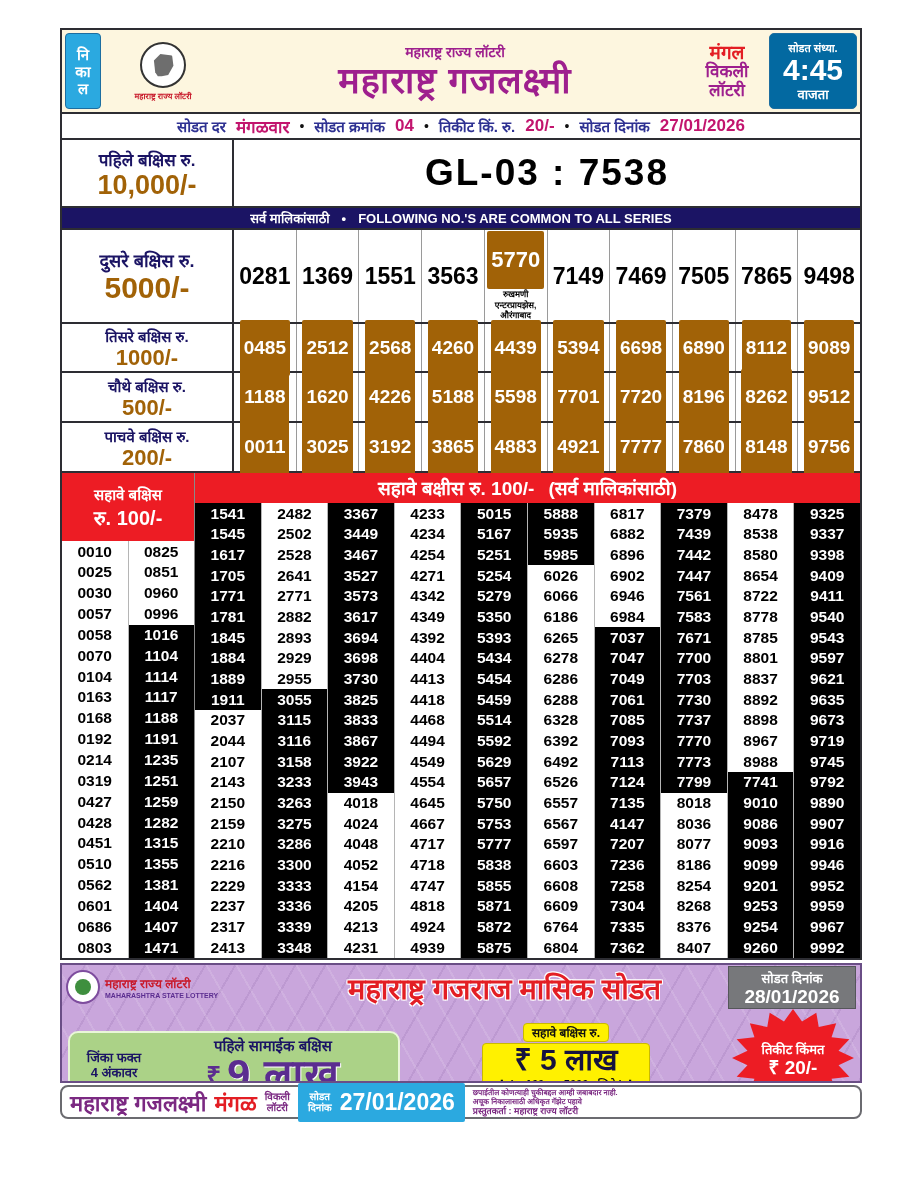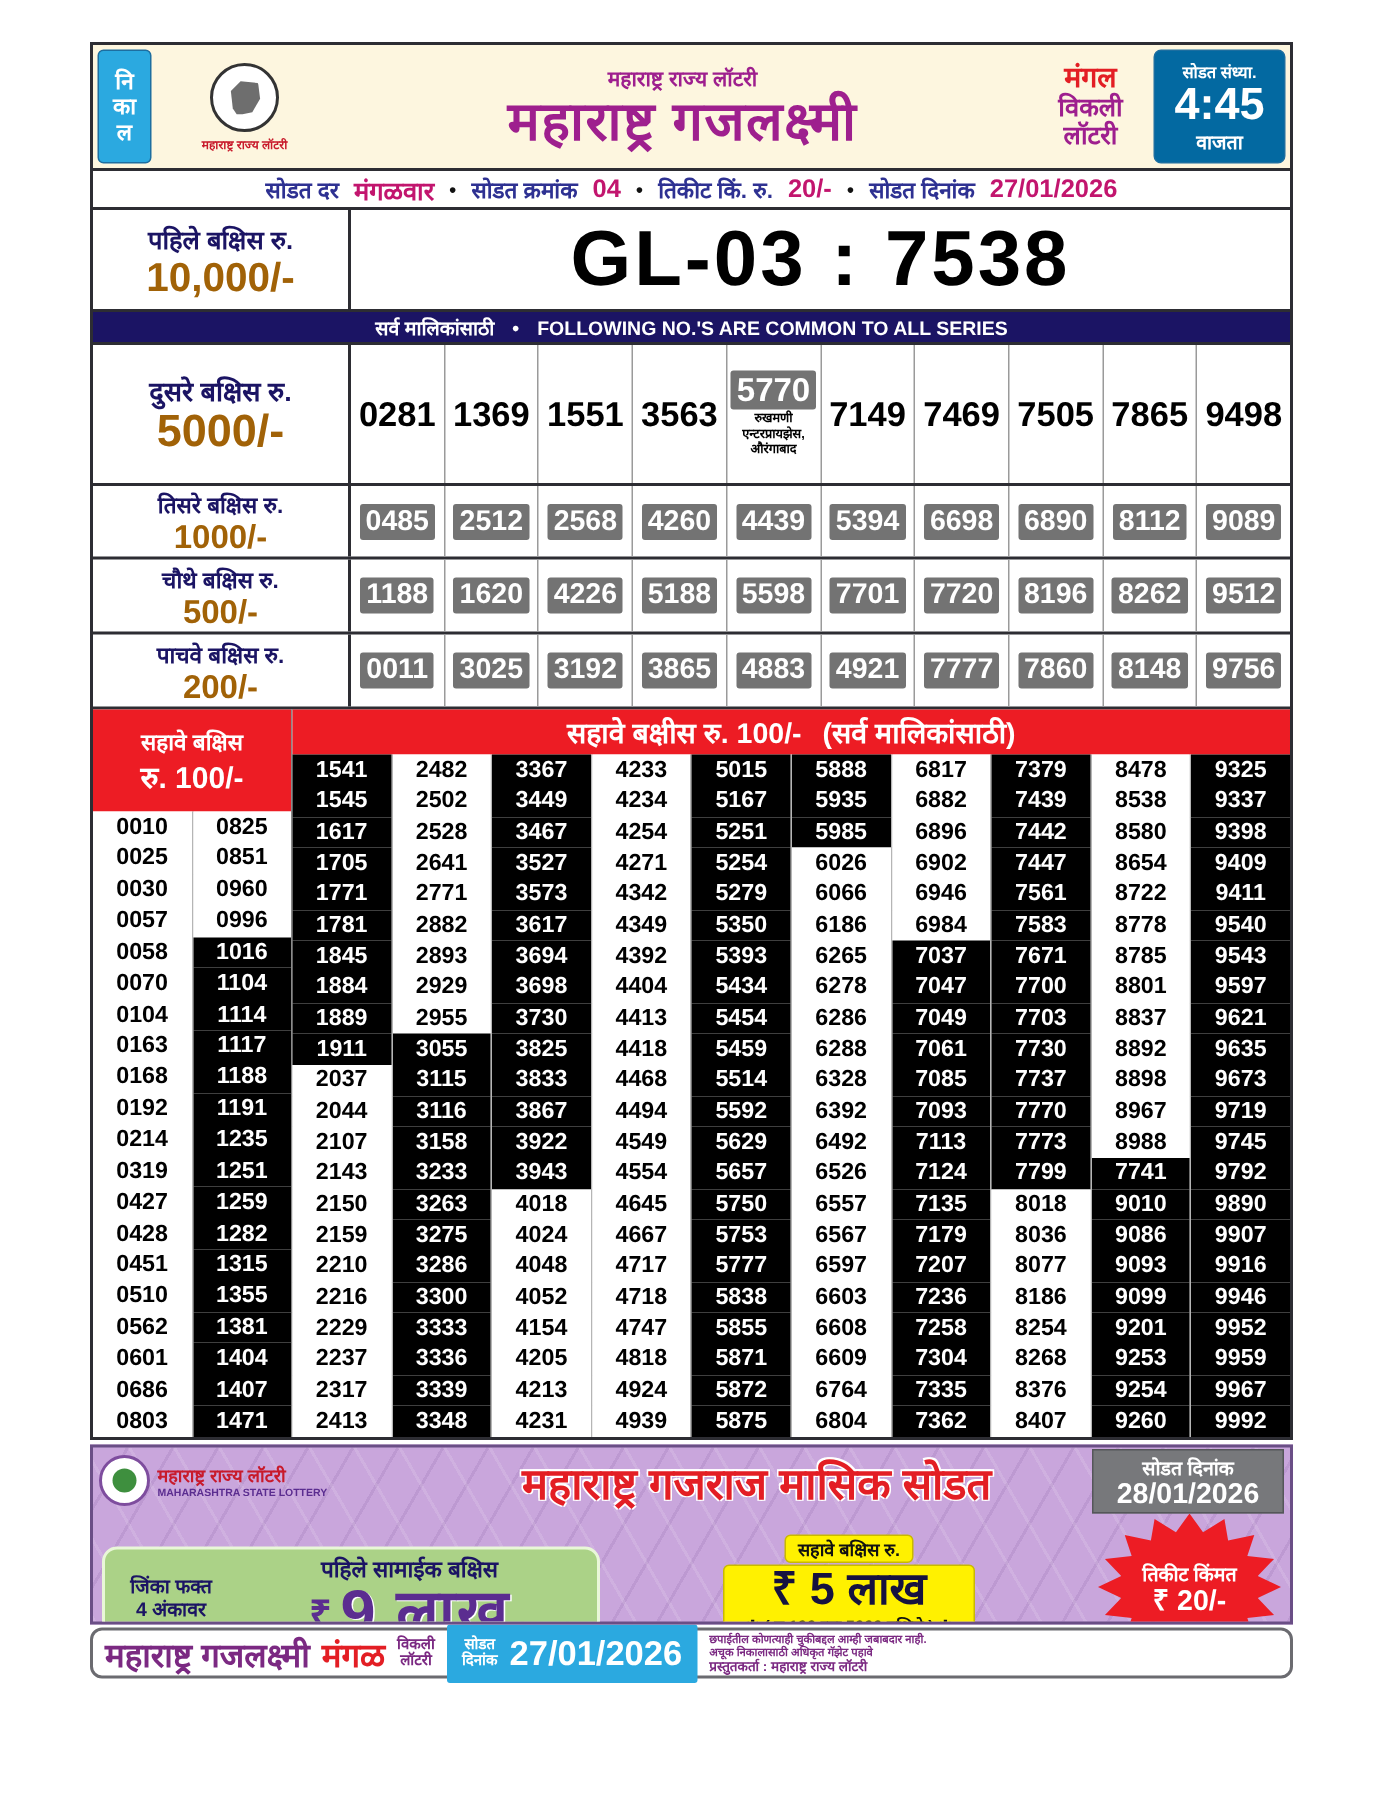--- a/index.html
+++ b/index.html
@@ -40,35 +40,35 @@
   .strip .dot { color:#111; font-size:14px; }
 
   
   .first { height:68px; border-top:2px solid #2d2d33; display:flex; }
   .plabel { width:172px; border-right:2px solid #2d2d33; display:flex; flex-direction:column; align-items:center; justify-content:center; }
   .plabel .l1 { color:#1b1464; font-weight:bold; }
   .plabel .l2 { color:#a16207; font-weight:bold; }
   .first .plabel .l1 { font-size:17px; }
   .first .plabel .l2 { font-size:27px; line-height:28px; }
   .gl-num { flex:1; display:flex; align-items:center; justify-content:center;
-            font-size:52px; font-weight:bold; color:#000; letter-spacing:2px; }
+            font-size:37px; font-weight:bold; color:#000; letter-spacing:2px; }
 
   
   .navy { height:22px; border-top:2px solid #2d2d33; background:#1b1464; color:#fff; display:flex; align-items:center; justify-content:center; gap:12px; font-weight:bold; font-size:13px; }
 
   
   .prow { border-top:2px solid #2d2d33; display:flex; }
   .prow .cells { flex:1; display:flex; }
   .prow .cell { flex:1; border-left:1px solid #9a9a9a; display:flex; flex-direction:column; align-items:center; justify-content:center; }
   .prow .cell:first-child { border-left:none; }
   .prow.second { height:94px; }
   .prow.second .plabel .l1 { font-size:18px; }
   .prow.second .plabel .l2 { font-size:30px; line-height:32px; }
   .prow.second .cell { font-size:23px; font-weight:bold; color:#000; }
-  .numbox { background:#737373; color:#fff; font-weight:bold; padding:0 4px; border-radius:2px; }
+  .numbox { background:#a16207; color:#fff; font-weight:bold; padding:16px 4px; border-radius:2px; }
   .prow.second .numbox { font-size:22px; line-height:26px; }
   .hl-cap { font-size:8.5px; font-weight:bold; color:#000; line-height:9.5px; text-align:center; margin-top:1px; }
   .prow.boxed { height:49px; }
   .prow.boxed .plabel .l1 { font-size:15px; }
   .prow.boxed .plabel .l2 { font-size:22px; line-height:23px; }
   .prow.boxed .numbox { font-size:19px; line-height:24px; }
 
   
   .sixth { border-top:2px solid #2d2d33; display:flex; height:487px; }
   .sx-left { width:133px; display:flex; flex-direction:column; border-right:1px solid #8a8a8a; }
@@ -562,21 +562,21 @@
                 <div class="tcell">6984</div>
                 <div class="tcell inv">7037</div>
                 <div class="tcell inv">7047</div>
                 <div class="tcell inv">7049</div>
                 <div class="tcell inv">7061</div>
                 <div class="tcell inv">7085</div>
                 <div class="tcell inv">7093</div>
                 <div class="tcell inv">7113</div>
                 <div class="tcell inv">7124</div>
                 <div class="tcell inv">7135</div>
-                <div class="tcell inv">7179</div>
+                <div class="tcell inv">4147</div>
                 <div class="tcell inv">7207</div>
                 <div class="tcell inv">7236</div>
                 <div class="tcell inv">7258</div>
                 <div class="tcell inv">7304</div>
                 <div class="tcell inv">7335</div>
                 <div class="tcell inv">7362</div>
               </div>
               <div class="tcol">
                 <div class="tcell inv">7379</div>
                 <div class="tcell inv">7439</div>

